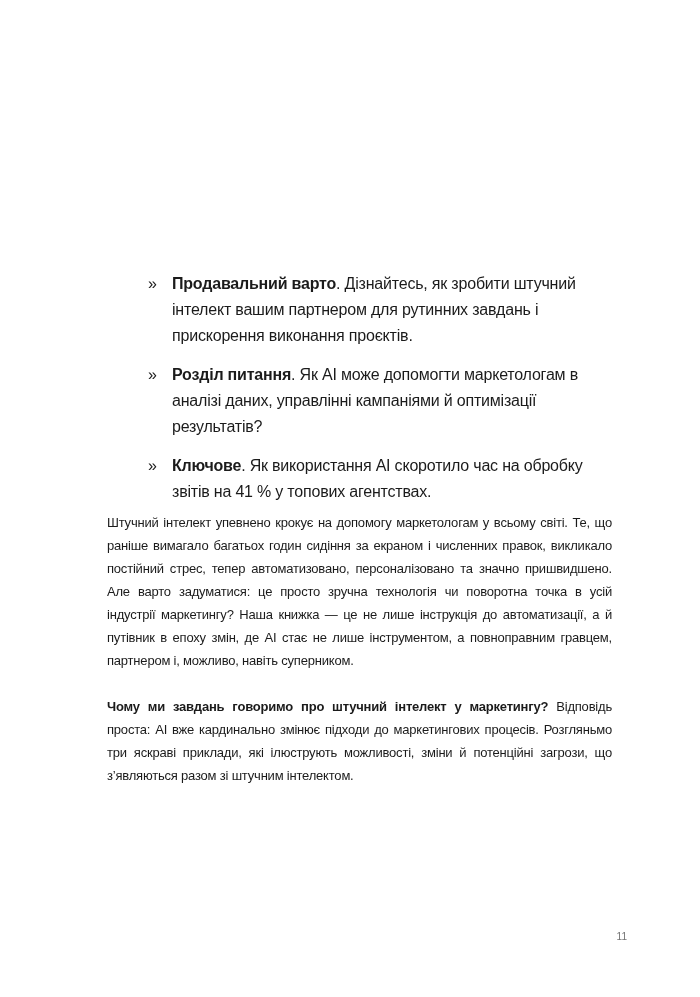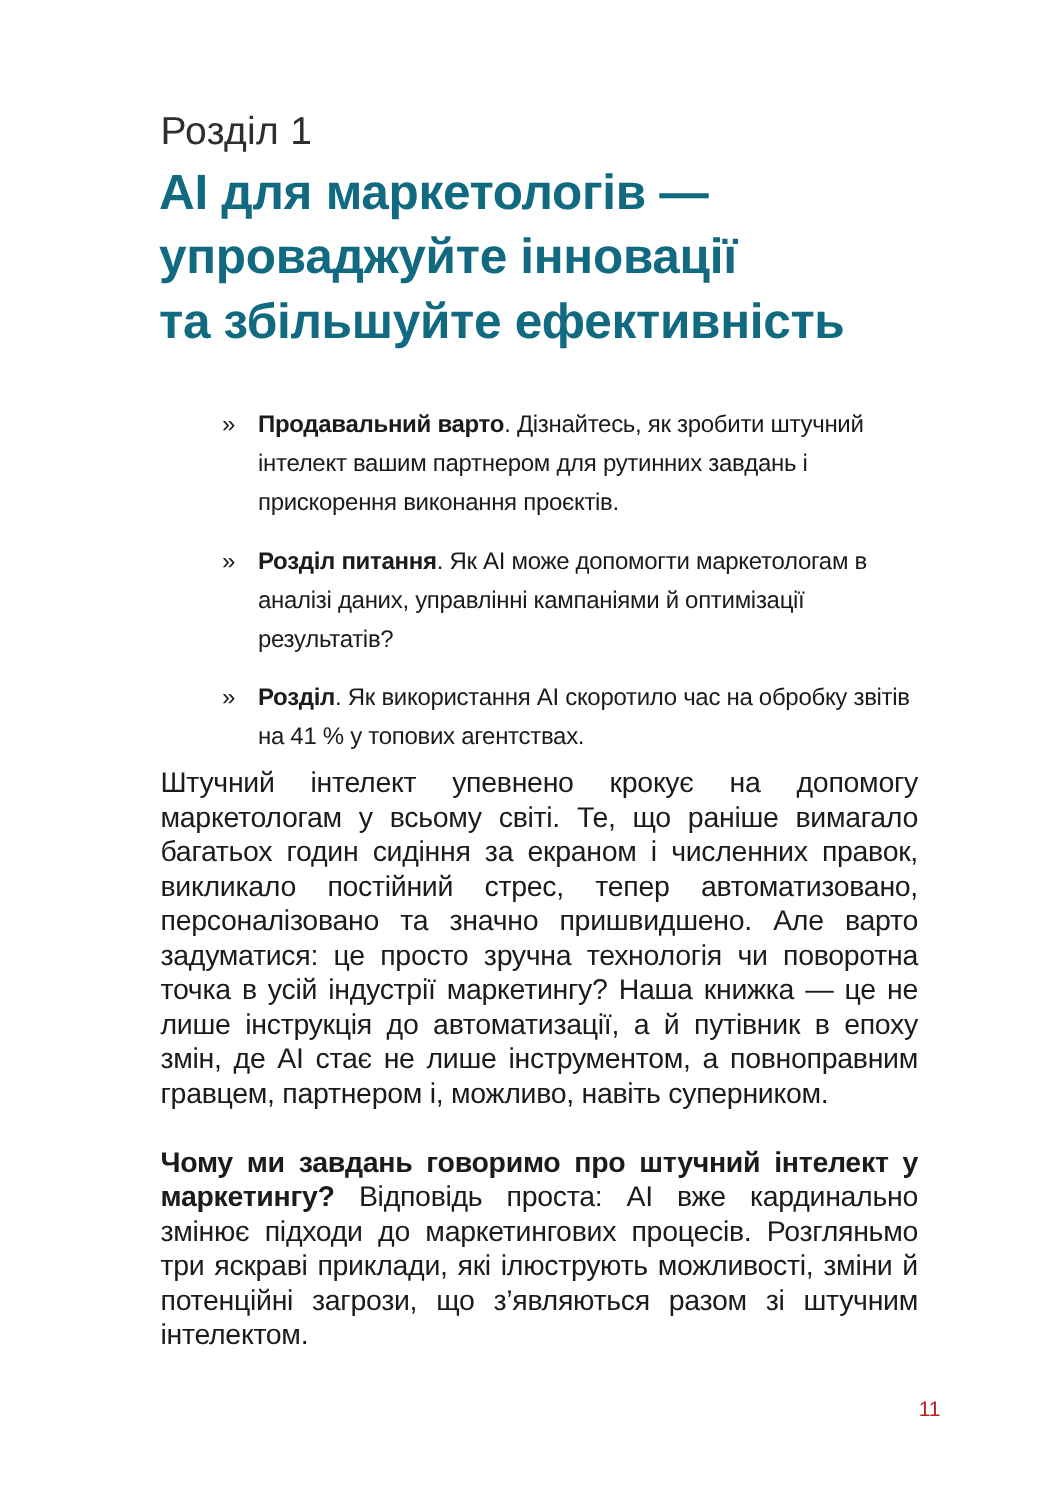--- a/index.html
+++ b/index.html
@@ -62,62 +62,56 @@
   .bullets .bullet-body { flex: 1; }
   .bullets b { font-weight: 700; }
   .paragraphs {
     position: absolute;
     left: 107px;
     top: 511px;
     width: 505px;
   }
   .body-par {
     margin: 0 0 23px 0;
-    font-size: 19px;
+    font-size: 13px;
     line-height: 23px;
     letter-spacing: -0.2px;
     text-align: justify;
     color: #1b1b1b;
   }
   .body-par b { font-weight: 700; }
   .page-number {
     position: absolute;
     top: 931px;
     left: 512px;
     width: 115px;
     text-align: right;
-    font-size: 14px;
-    color: #b91c1c;
+    font-size: 10px;
+    color: #737373;
   }
 </style>
 </head>
 <body>
 
 <div class="page">
 
-  <div class="kicker">Розділ 1</div>
 
-  <h1 class="title">
-    <span class="tl">AI для маркетологів —</span>
-    <span class="tl">упроваджуйте інновації</span>
-    <span class="tl">та збільшуйте ефективність</span>
-  </h1>
 
   <ul class="bullets">
     <li>
       <span class="marker">»</span>
       <span class="bullet-body"><b>Продавальний варто</b><span>. Дізнайтесь, як зробити штучний інтелект вашим партнером для рутинних завдань і прискорення виконання проєктів.</span></span>
     </li>
     <li>
       <span class="marker">»</span>
       <span class="bullet-body"><b>Розділ питання</b><span>. Як AI може допомогти маркетологам в аналізі даних, управлінні кампаніями й оптимізації результатів?</span></span>
     </li>
     <li>
       <span class="marker">»</span>
-      <span class="bullet-body"><b>Розділ</b><span>. Як використання AI скоротило час на обробку звітів на 41 % у топових агентствах.</span></span>
+      <span class="bullet-body"><b>Ключове</b><span>. Як використання AI скоротило час на обробку звітів на 41 % у топових агентствах.</span></span>
     </li>
   </ul>
 
   <div class="paragraphs">
     <p class="body-par"><span>Штучний інтелект упевнено крокує на допомогу маркетологам у всьому світі. Те, що раніше вимагало багатьох годин сидіння за екраном і численних правок, викликало постійний стрес, тепер автоматизовано, персоналізовано та значно пришвидшено. Але варто задуматися: це просто зручна технологія чи поворотна точка в усій індустрії маркетингу? Наша книжка — це не лише інструкція до автоматизації, а й путівник в епоху змін, де AI стає не лише інструментом, а повноправним гравцем, партнером і, можливо, навіть суперником.</span></p>
     <p class="body-par"><b>Чому ми завдань говоримо про штучний інтелект у маркетингу?</b><span> Відповідь проста: AI вже кардинально змінює підходи до маркетингових процесів. Розгляньмо три яскраві приклади, які ілюструють можливості, зміни й потенційні загрози, що з’являються разом зі штучним інтелектом.</span></p>
   </div>
 
   <div class="page-number">11</div>
 

